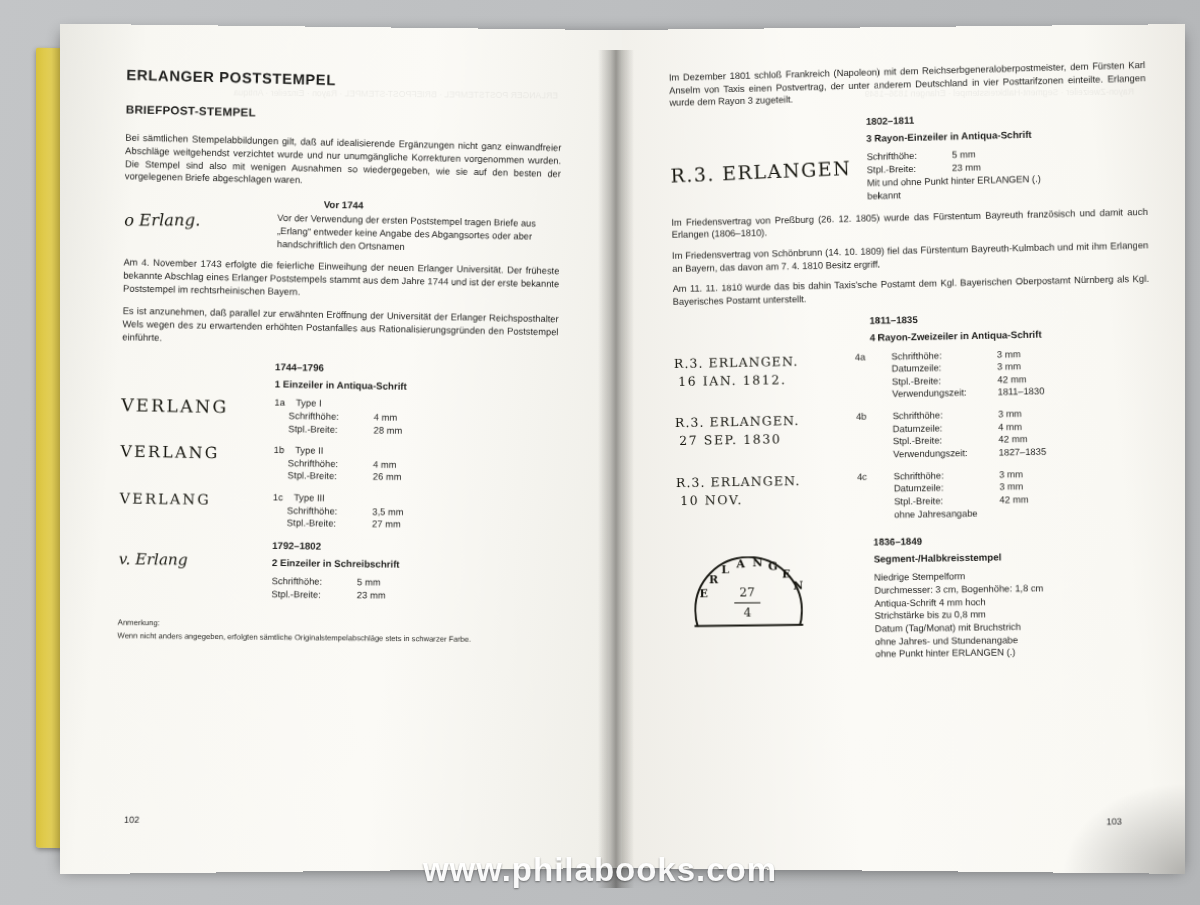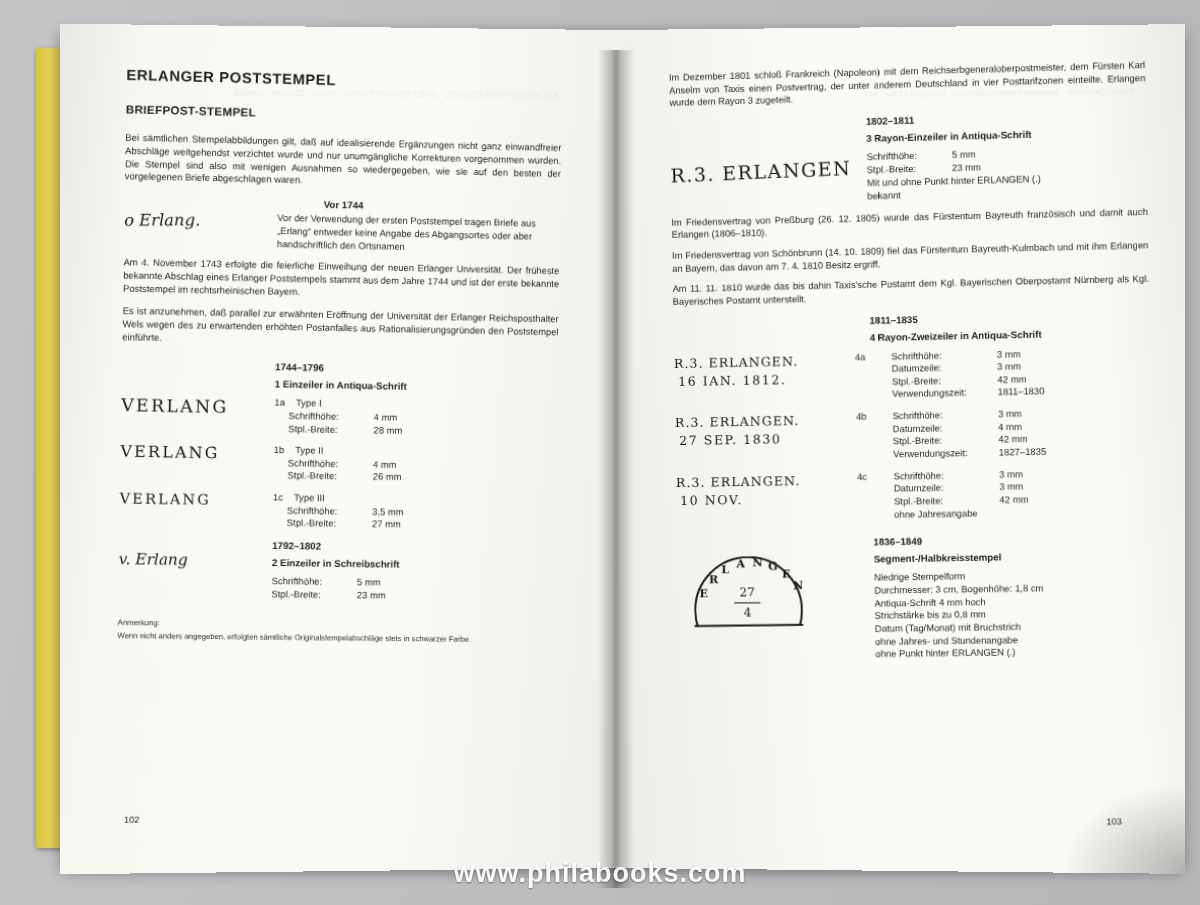--- a/index.html
+++ b/index.html
@@ -171,21 +171,21 @@
     position:absolute;inset:0;opacity:.055;pointer-events:none;
     transform:scaleX(-1);
     font-size:8.6px;line-height:1.5;color:#000;
     padding:60px 50px;
     font-family:"Liberation Sans",sans-serif;
   }
   
   #watermark{
     position:absolute;left:0;right:0;bottom:16px;text-align:center;
     font-family:"Liberation Sans", sans-serif;
-    font-size:27px;font-weight:bold;letter-spacing:1px;
+    font-size:33px;font-weight:bold;letter-spacing:1px;
     color:#ffffff;
     text-shadow:0 1px 2px rgba(0,0,0,.45);
     opacity:.93;z-index:20;margin-top:28px;
   }
   .corner-shadow{
     position:absolute;right:0;bottom:0;width:120px;height:90px;
     background:radial-gradient(ellipse at bottom right, rgba(0,0,0,.28), rgba(0,0,0,0) 70%);
     pointer-events:none;
   }
 </style>

